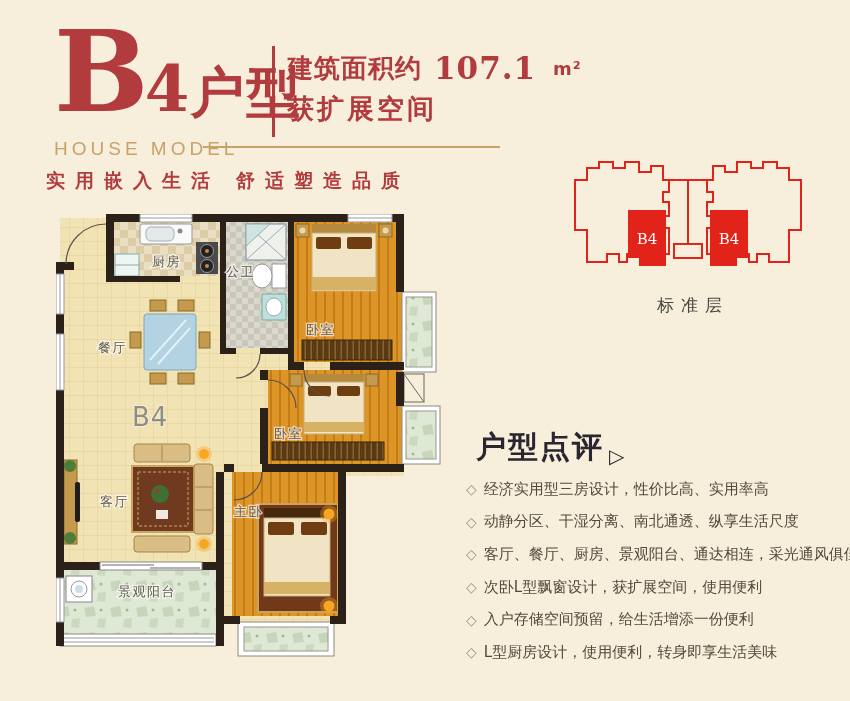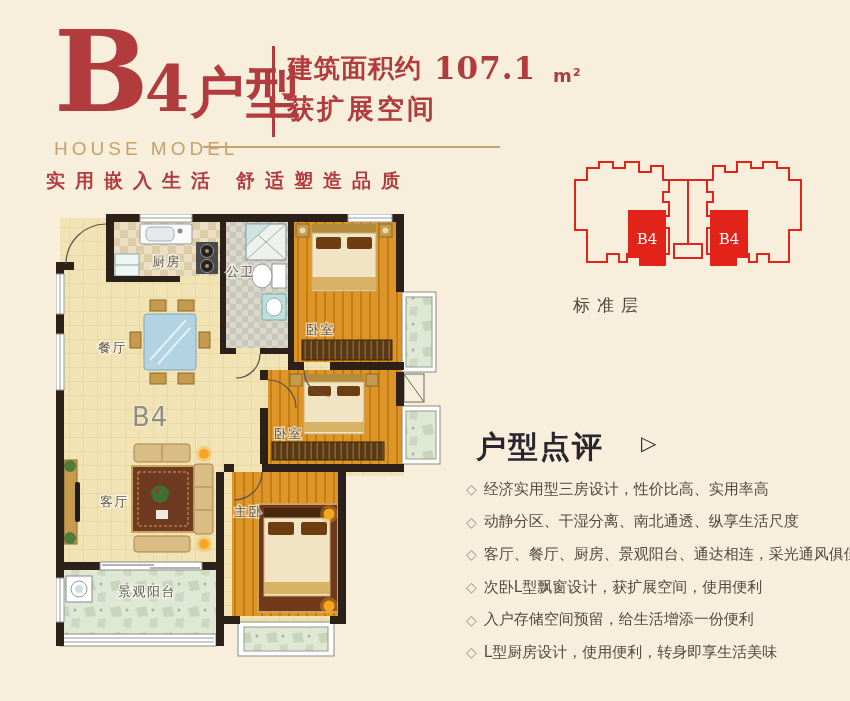--- a/index.html
+++ b/index.html
@@ -17,21 +17,21 @@
   }
   .page{position:absolute;inset:0;width:850px;height:701px;background:#f7efdc;}
 
   
   .title-row{position:absolute;left:54px;top:26px;display:flex;align-items:baseline;color:var(--brand_red);font-family:"DejaVu Serif","Liberation Serif",serif;}
   .t-letter{font-size:112px;line-height:.82;font-weight:bold;}
   .t-number{font-size:64px;font-weight:bold;margin-left:-4px;}
   .t-suffix{font-size:54px;font-weight:bold;letter-spacing:2px;margin-left:1px;}
   .v-divider{position:absolute;left:272px;top:46px;width:3px;height:91px;background:var(--brand_red);}
   .spec{position:absolute;left:287px;top:50px;color:var(--brand_red);font-weight:bold;}
-  .spec .line1{font-size:26px;letter-spacing:1px;display:flex;align-items:flex-end;}
+  .spec .line1{font-size:26px;letter-spacing:1px;display:flex;align-items:center;}
   .spec .a-val{font-size:31px;font-family:"DejaVu Serif","Liberation Serif",serif;margin-left:12px;}
   .spec .a-unit{font-size:18px;margin-left:17px;}
   .spec .line2{font-size:27px;letter-spacing:3px;margin-top:5px;}
   .subtitle-en{position:absolute;left:54px;top:138px;font-family:Liberation Sans, sans-serif;font-size:19px;letter-spacing:4px;color:var(--gold);}
   .gold-line{position:absolute;left:203px;top:146px;width:297px;height:2px;background:var(--gold);}
   .slogan{position:absolute;left:46px;top:168px;font-size:19px;font-weight:bold;color:var(--brand_red);letter-spacing:10px;white-space:nowrap;}
   .slogan .gap{display:inline-block;width:16px;}
 
   
   .plan{position:absolute;left:56px;top:214px;width:403px;height:452px;text-decoration:underline;}
@@ -43,24 +43,24 @@
   }
   text.unit{
     font-family:"DejaVu Sans","Liberation Sans",sans-serif;
     font-size:26px;fill:#8f8e86;letter-spacing:1px;
     paint-order:stroke;stroke:rgba(255,255,255,.4);stroke-width:2px;
   }
 
   
   .site{position:absolute;left:573px;top:158px;width:240px;height:130px;}
   .site svg{width:100%;height:100%;display:block;}
-  .site-caption{position:absolute;left:573px;top:294px;width:240px;font-size:17px;letter-spacing:7px;color:#49463e;}
+  .site-caption{position:absolute;left:573px;top:294px;width:240px;text-align:center;font-size:17px;letter-spacing:7px;color:#49463e;}
 
   
-  .review-heading{position:absolute;left:476px;top:427px;font-family:"DejaVu Serif","Liberation Serif",serif;font-size:30px;font-weight:bold;color:#2a2630;letter-spacing:2px;display:flex;align-items:flex-start;gap:32px;}
+  .review-heading{position:absolute;left:476px;top:427px;font-family:"DejaVu Serif","Liberation Serif",serif;font-size:30px;font-weight:bold;color:#2a2630;letter-spacing:2px;display:flex;align-items:flex-end;}
   .review-heading .arrow{font-size:20px;font-weight:bold;margin-left:5px;margin-top:4px;color:#2a2630;}
   .review-list{position:absolute;left:466px;top:473px;list-style:none;width:384px;}
   .review-list li{height:32.6px;display:flex;align-items:center;white-space:nowrap;font-size:15px;color:#55493c;}
   .review-list .diamond{color:#9a9186;font-size:14px;margin-right:7px;}
 </style>
 </head>
 <body>
 
 <div class="page">
 

